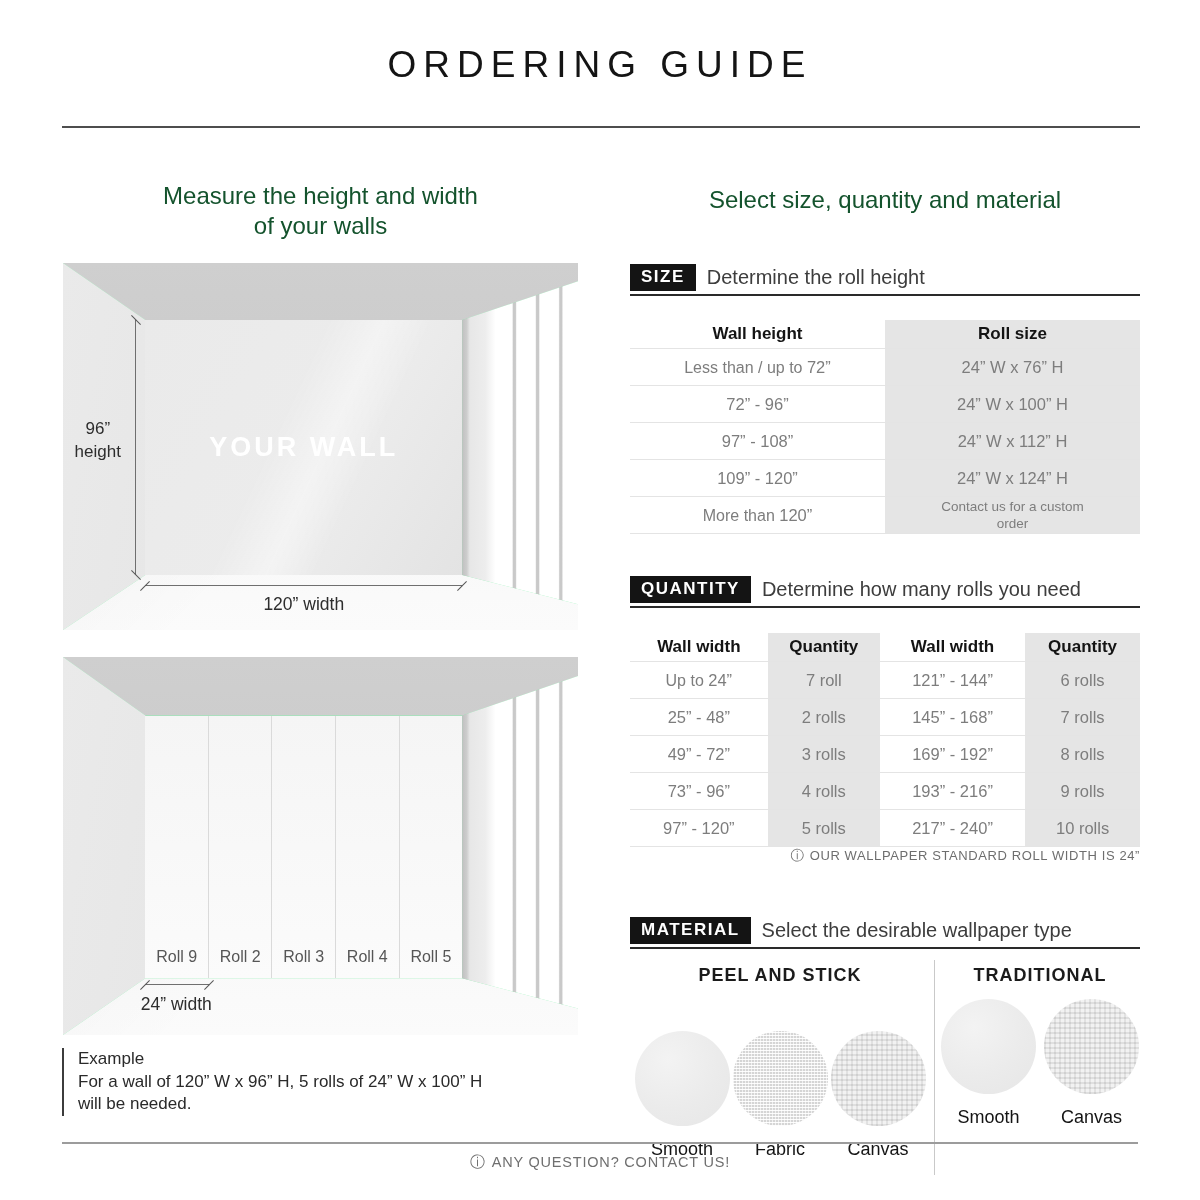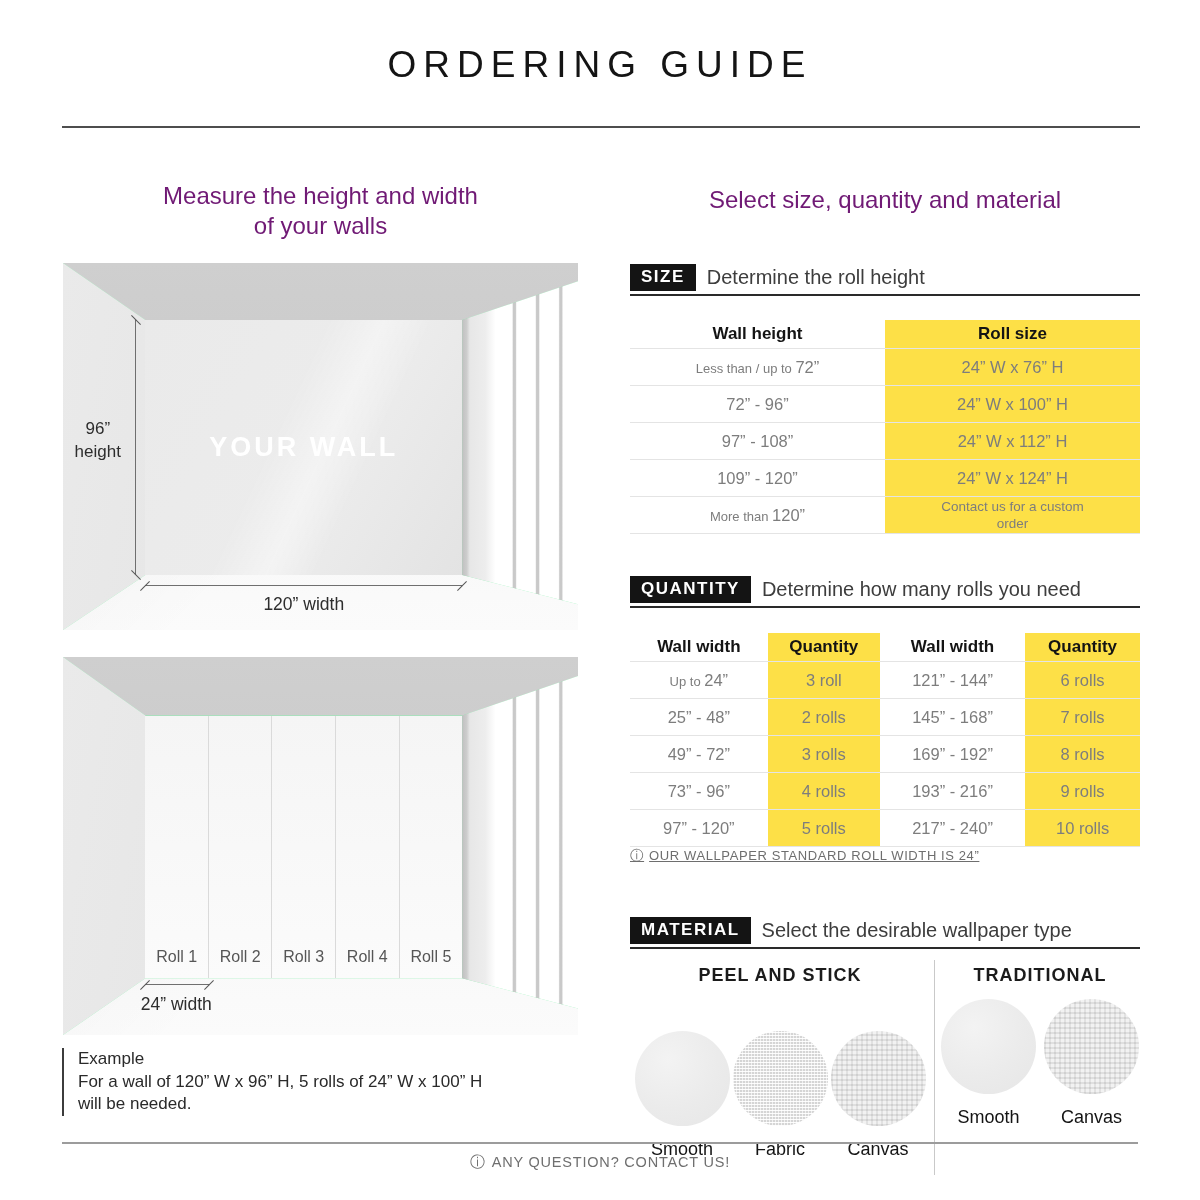--- a/index.html
+++ b/index.html
@@ -10,21 +10,21 @@
   
   .title { position:absolute; top:44px; left:0; width:100%; text-align:center;
            font-size:37px; font-weight:500; letter-spacing:7px; color:#141414; }
   .rule-top { position:absolute; top:126px; left:62px; width:1078px; border-top:2px solid #4e4e4e; }
   .rule-bottom { position:absolute; top:1142px; left:62px; width:1076px; border-top:2px solid #9c9c9c; }
   .footer { position:absolute; top:1153px; left:0; width:100%; text-align:center;
             font-size:14.5px; letter-spacing:0.8px; color:#6f6f6f; }
   .footer .info-glyph { font-size:15px; margin-right:6px; }
 
   
-  .col-heading { position:absolute; text-align:center; font-size:24px; line-height:30px; color:#701a75; font-weight:400; }
+  .col-heading { position:absolute; text-align:center; font-size:24px; line-height:30px; color:#14532d; font-weight:400; }
   .col-heading.left { top:181px; left:63px; width:515px; }
   .col-heading.right { top:185px; left:630px; width:510px; }
 
   
   .room { position:absolute; left:63px; width:515px; background:#86efac; overflow:hidden; }
   .room1 { top:263px; height:367px; }
   .room2 { top:657px; height:378px; }
   .room .ceiling { position:absolute; inset:0;
       clip-path:polygon(0 0, 100% 0, 100% 5%, 77.5% 15.5%, 16% 15.5%);
       background:linear-gradient(180deg,#cfcfcf 0%,#c3c3c3 100%); }
@@ -83,41 +83,41 @@
   .section-head { display:flex; align-items:center; gap:11px;
       border-bottom:2px solid #2a2a2a; padding-bottom:3px; }
   .tag { background:#141414; color:#ffffff; font-size:17px; font-weight:600;
       letter-spacing:1.5px; padding:3px 11px 4px; white-space:nowrap; }
   .subtitle { font-size:20px; color:#3d3d3d; white-space:nowrap; }
 
   .tbl { width:100%; }
   .tr { display:flex; align-items:stretch; border-bottom:1px solid #e4e4e4; }
   .td { display:flex; align-items:center; justify-content:center; text-align:center;
         color:#7d7d7d; font-size:16.5px; }
-  .td.alt { background:#fde047; }
+  .td.alt { background:#e5e5e5; }
   .tr.head .td { color:#141414; font-weight:700; font-size:17px; }
-  .small-frag { font-size:13px; }
+  .small-frag { font-size:16px; }
   .small-cell { font-size:13.5px; line-height:17px; max-width:160px; margin:0 auto; }
 
   .size-tbl { margin-top:24px; }
   .size-tbl .td { min-height:36px; }
   .size-tbl .tr.head .td { min-height:28px;text-align:center; }
   .size-tbl .c1 { width:50%; }
   .size-tbl .c2 { width:50%; }
 
   .qty-tbl { margin-top:25px; }
   .qty-tbl .td { min-height:36px; }
   .qty-tbl .tr.head .td { min-height:28px; }
   .qty-tbl .c1 { width:27%; }
   .qty-tbl .c2 { width:22%; }
   .qty-tbl .c3 { width:28.5%; }
   .qty-tbl .c4 { width:22.5%; }
 
-  .note { position:absolute; left:630px; top:847px; width:510px; text-align:left;
-      font-size:13px; letter-spacing:0.6px; color:#6e6e6e;text-decoration:underline; }
+  .note { position:absolute; left:630px; top:847px; width:510px; text-align:right;
+      font-size:13px; letter-spacing:0.6px; color:#6e6e6e; }
   .note .info-glyph { font-size:13.5px; margin-right:5px; }
 
   
   .groups { position:relative; display:flex; margin-top:16px; }
   .group { display:flex; flex-direction:column; align-items:center; }
   .group.g1 { width:300px;gap:32px; }
   .group.g2 { width:200px; margin-left:10px; }
   .group-title { font-size:18px; font-weight:600; letter-spacing:1px; color:#1b1b1b; }
   .swatch-row { display:flex; margin-top:13px; }
   .g1 .swatch-row { gap:3px; }
@@ -174,21 +174,21 @@
     <div class="dim-h-label">120” width</div>
   </div>
 
   <div class="room room2">
     <div class="ceiling"></div>
     <div class="left-wall"></div>
     <div class="floor"></div>
     <div class="win-wall"></div>
     <div class="panels">
       <div class="panel">
-        <span class="roll-label">Roll 1</span>
+        <span class="roll-label">Roll 9</span>
       </div>
       <div class="panel">
         <span class="roll-label">Roll 2</span>
       </div>
       <div class="panel">
         <span class="roll-label">Roll 3</span>
       </div>
       <div class="panel">
         <span class="roll-label">Roll 4</span>
       </div>
@@ -265,21 +265,21 @@
       <div class="tr head">
         <div class="td c1">Wall width</div>
         <div class="td c2 alt">Quantity</div>
         <div class="td c3">Wall width</div>
         <div class="td c4 alt">Quantity</div>
       </div>
       <div class="tr">
         <div class="td c1">
           <span><span class="small-frag">Up to </span><span>24”</span></span>
         </div>
-        <div class="td c2 alt">3 roll</div>
+        <div class="td c2 alt">7 roll</div>
         <div class="td c3">121” - 144”</div>
         <div class="td c4 alt">6 rolls</div>
       </div>
       <div class="tr">
         <div class="td c1">
           <span><span class="small-frag"></span><span>25” - 48”</span></span>
         </div>
         <div class="td c2 alt">2 rolls</div>
         <div class="td c3">145” - 168”</div>
         <div class="td c4 alt">7 rolls</div>

